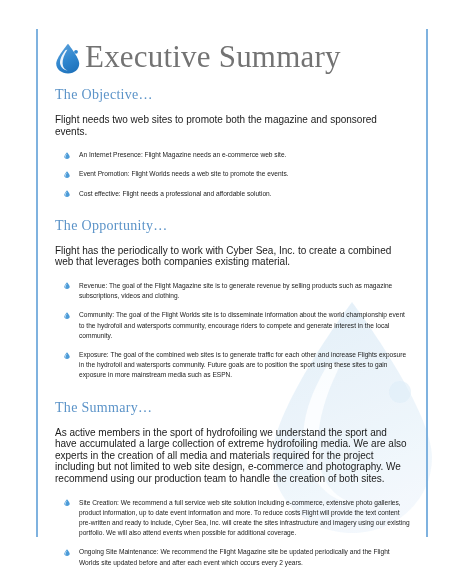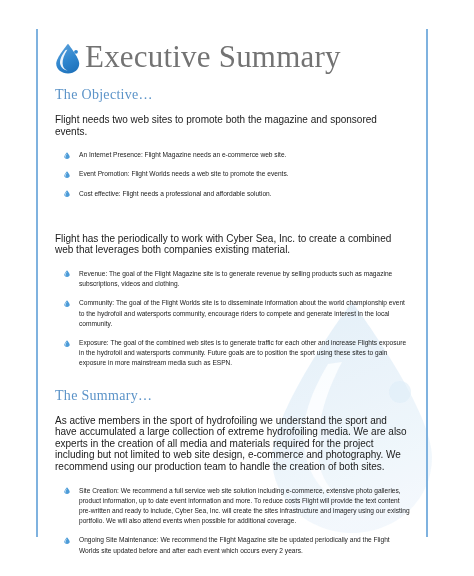--- a/index.html
+++ b/index.html
@@ -213,20 +213,21 @@
               <path d="M3 0.2 C3 0.2 0.3 3.4 0.3 4.8 C0.3 6.1 1.5 7 3 7 C4.5 7 5.7 6.1 5.7 4.8 C5.7 3.4 3 0.2 3 0.2 Z" fill="#4B9BD8"></path>
               <path d="M2.4 1.8 C1.4 3.1 1.0 4.2 1.3 5.1 C1.5 5.8 2.1 6.3 2.9 6.4 C2.2 6.2 1.8 5.6 1.8 4.8 C1.7 3.9 2.1 3.0 2.8 1.7 Z" fill="#ffffff" opacity="0.9"></path>
             </svg>
             <span>Cost effective: Flight needs a professional and affordable solution.</span>
           </li>
         </ul>
       </div>
 
       <div class="gap-xl"></div>
       <div class="section">
+        <div class="sec-head">The Opportunity…</div>
         <div class="gap-md"></div>
         <div class="sec-body">Flight has the periodically to work with Cyber Sea, Inc. to create a combined web that leverages both companies existing material.</div>
         <div class="gap-md"></div>
         <ul class="bullets">
           <li>
             <svg class="bullet-icon" viewBox="0 0 6 7" aria-hidden="true">
               <path d="M3 0.2 C3 0.2 0.3 3.4 0.3 4.8 C0.3 6.1 1.5 7 3 7 C4.5 7 5.7 6.1 5.7 4.8 C5.7 3.4 3 0.2 3 0.2 Z" fill="#4B9BD8"></path>
               <path d="M2.4 1.8 C1.4 3.1 1.0 4.2 1.3 5.1 C1.5 5.8 2.1 6.3 2.9 6.4 C2.2 6.2 1.8 5.6 1.8 4.8 C1.7 3.9 2.1 3.0 2.8 1.7 Z" fill="#ffffff" opacity="0.9"></path>
             </svg>
             <span>Revenue: The goal of the Flight Magazine site is to generate revenue by selling products such as magazine subscriptions, videos and clothing.</span>

